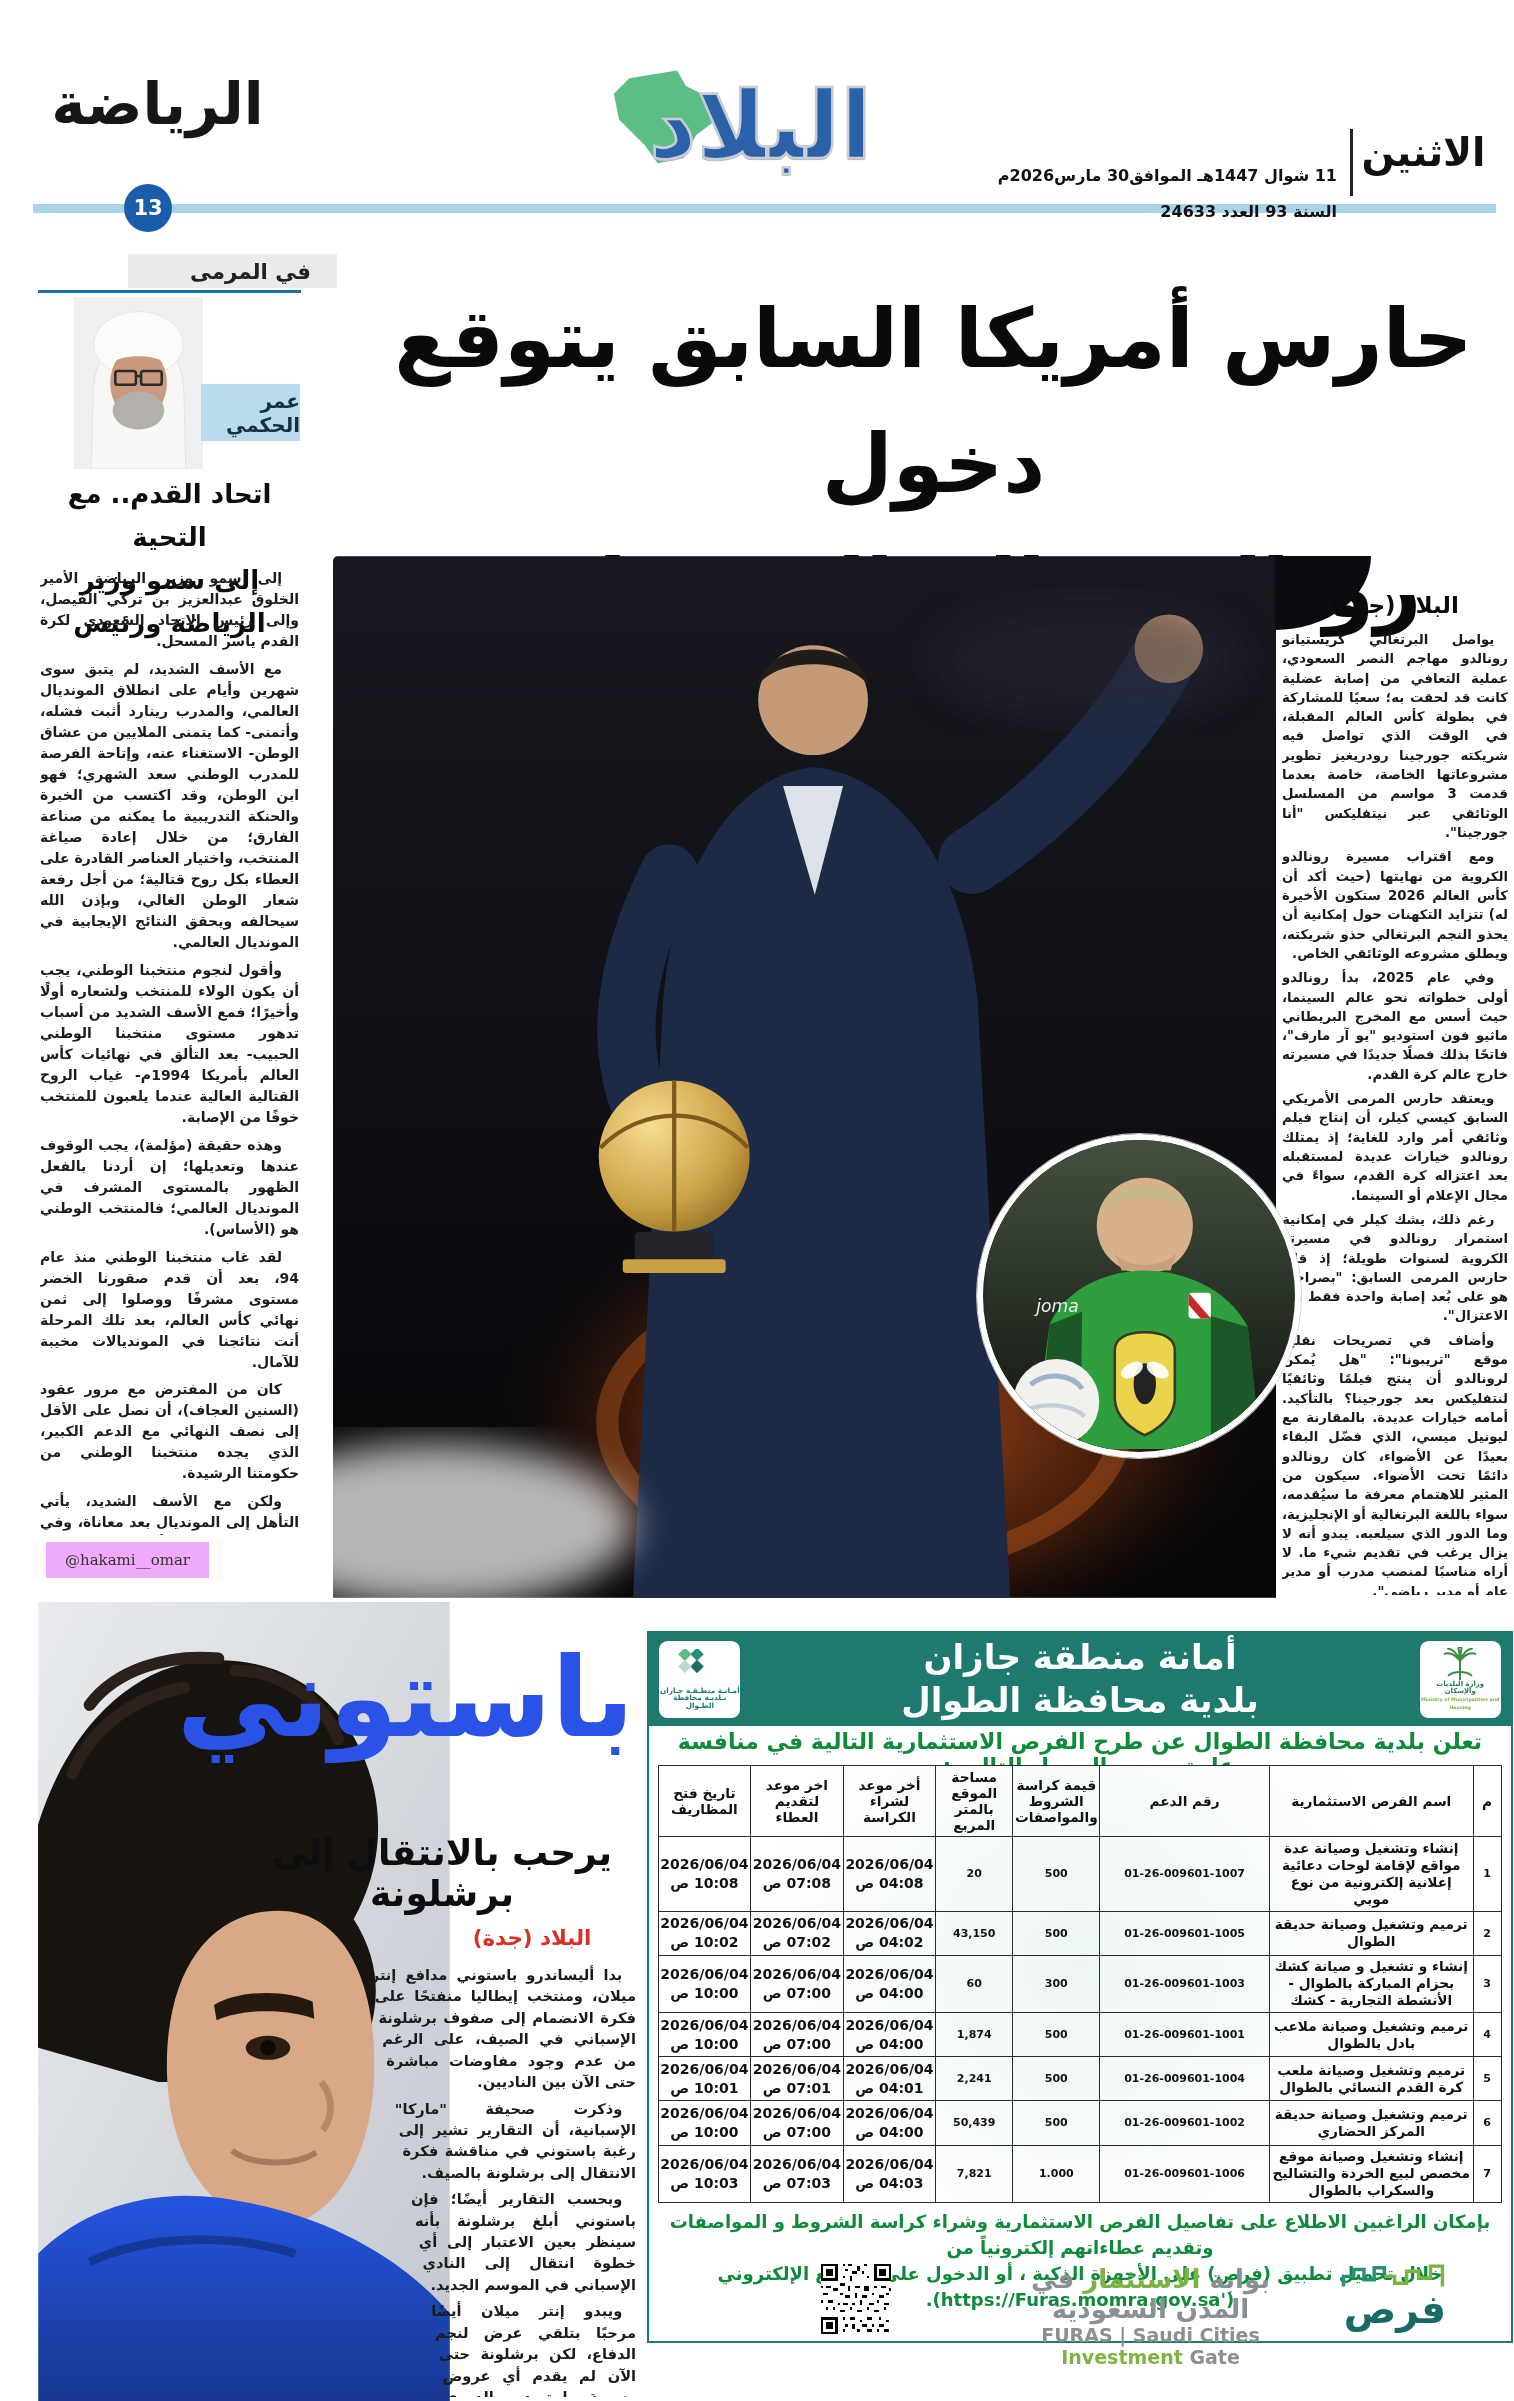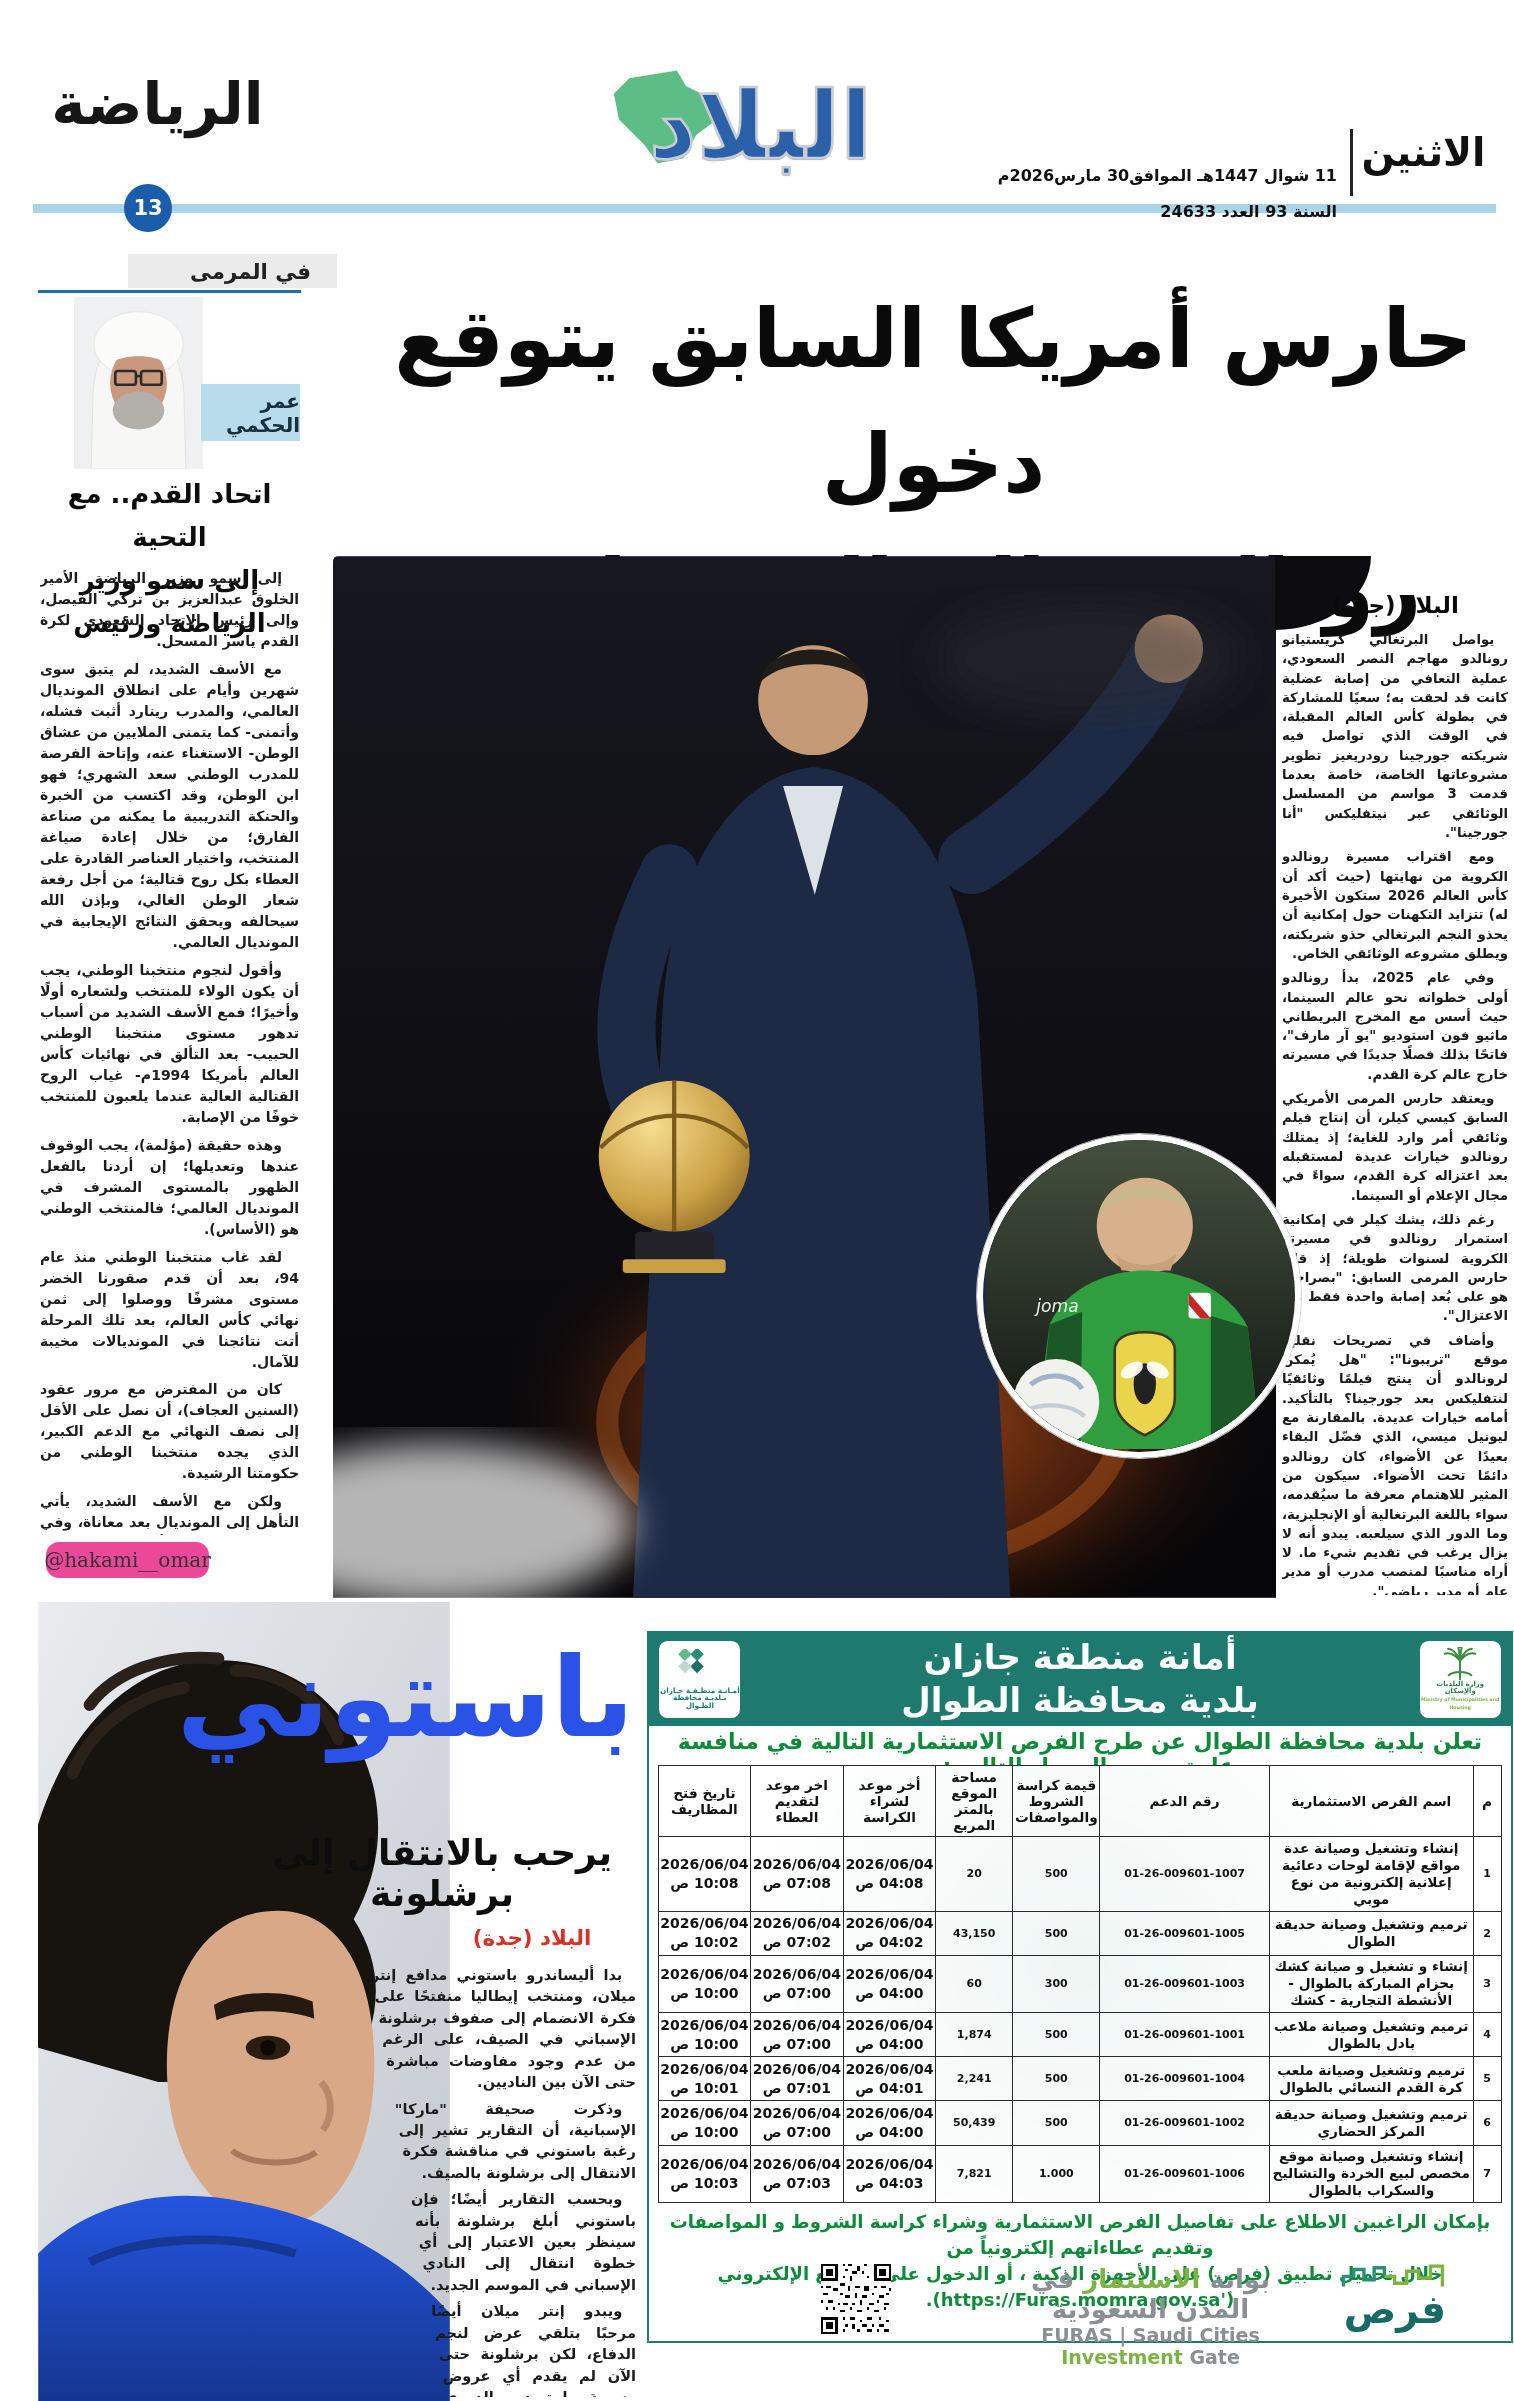--- a/index.html
+++ b/index.html
@@ -24,22 +24,22 @@
   .op-kicker{left:129px;top:254px;width:173px;height:34px;background:#ebebeb;display:flex;align-items:center;justify-content:center;
              font-size:21.4px;font-weight:800;color:#222;padding-left:36px;}
   .op-rule{left:39px;top:290px;width:263px;height:3.4px;background:#1e6fae;}
   .op-photo{left:75px;top:297px;width:129px;height:172px;overflow:hidden;background:#f2f3f4;}
   .op-name{left:202px;top:384px;width:99px;height:57px;background:#b8dcec;display:flex;align-items:center;justify-content:center;
            font-size:20px;font-weight:700;color:#16303e;}
   .op-title{left:39px;top:473px;width:263px;text-align:center;font-size:26px;font-weight:800;line-height:43px;color:#0d0d0d;}
   .op-body{left:41px;top:568px;width:259px;height:967px;overflow:hidden;font-size:14px;line-height:21px;
            text-align:justify;font-weight:600;color:#1c1c1c;}
   .op-body p{margin:0 0 6.9px 0;text-indent:17px;}
-  .op-handle{left:47px;top:1542px;width:163px;height:36px;background:#ec4899;display:flex;align-items:center;justify-content:center;
-             font-family:"DejaVu Serif",serif;font-size:20px;color:#333;direction:ltr;border-radius:13px;}
+  .op-handle{left:47px;top:1542px;width:163px;height:36px;background:#f0abfc;display:flex;align-items:center;justify-content:center;
+             font-family:"DejaVu Serif",serif;font-size:15px;color:#333;direction:ltr;}
 
   
   .main-headline{left:360px;top:276px;width:1149px;text-align:center;font-size:82px;font-weight:900;color:#0a0a0a;
                  line-height:125px;letter-spacing:-1.7px;}
   .main-photo{left:334px;top:556px;width:943px;height:1042px;overflow:hidden;border-top-left-radius:5.1px;}
   .photo-corner{left:1276px;top:556px;width:96px;height:74px;background:#0b0b10;border-bottom-left-radius:0;
                 border-bottom-right-radius:96px 74px;}
   .gk-circle{left:978px;top:1134px;width:312px;height:312px;border-radius:50%;border:6px solid #fff;overflow:hidden;
              box-shadow:0 0 0 0.9px #ccc;z-index:5;}
   .article-col{left:1283px;top:592px;width:226px;height:1003px;overflow:hidden;}

